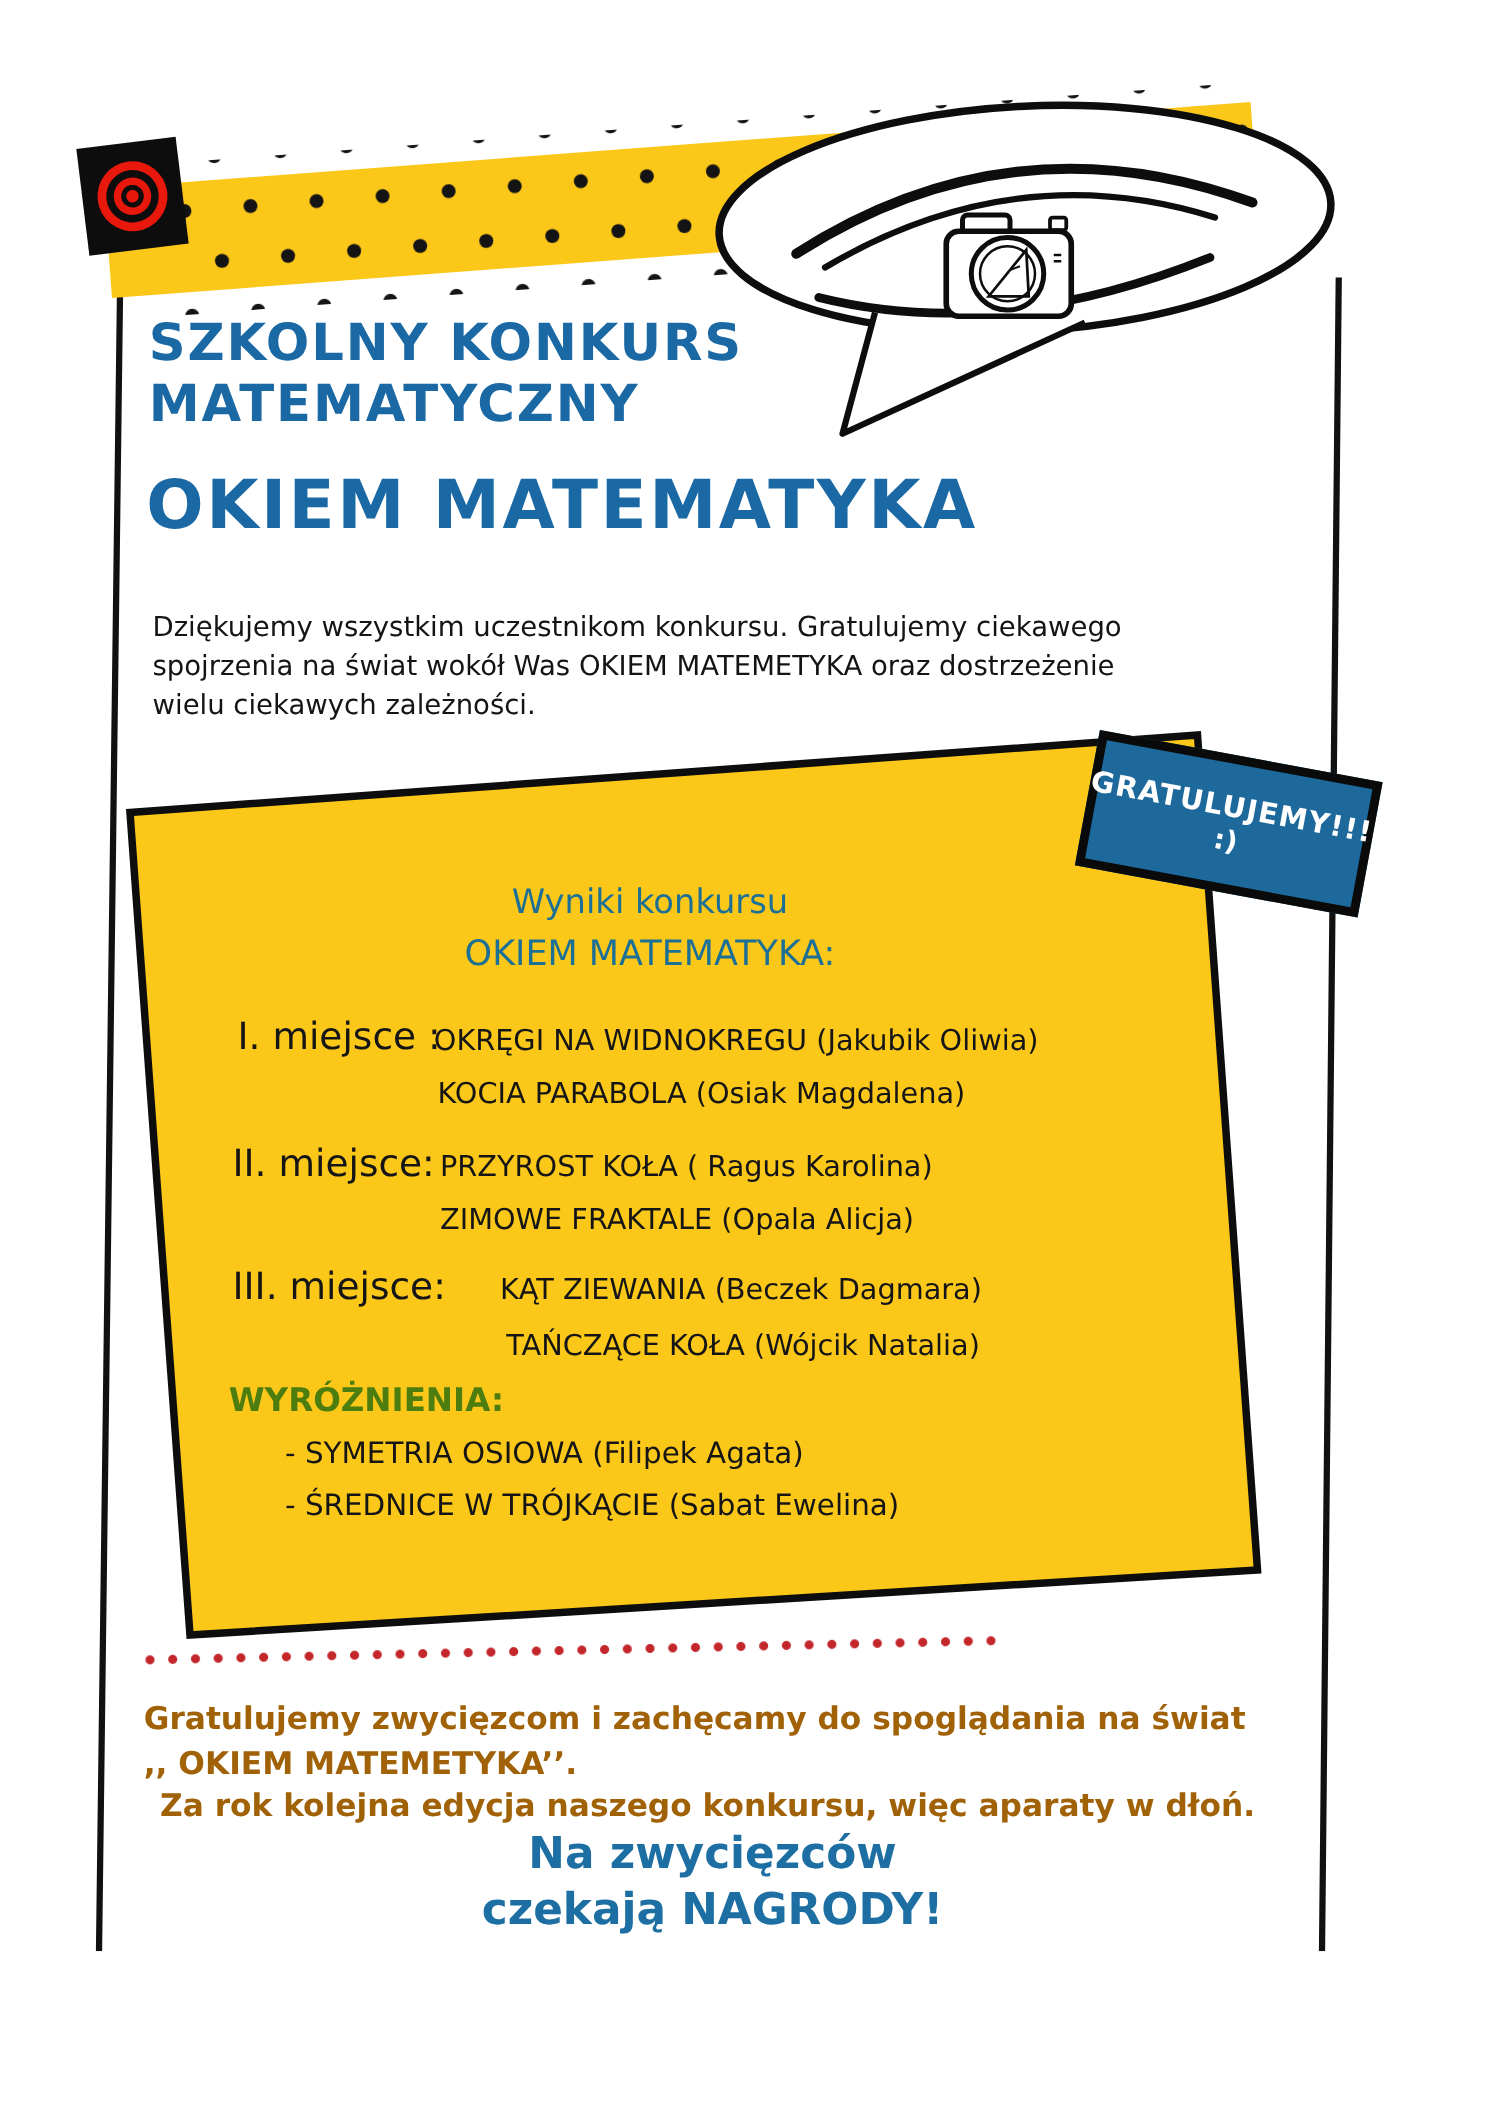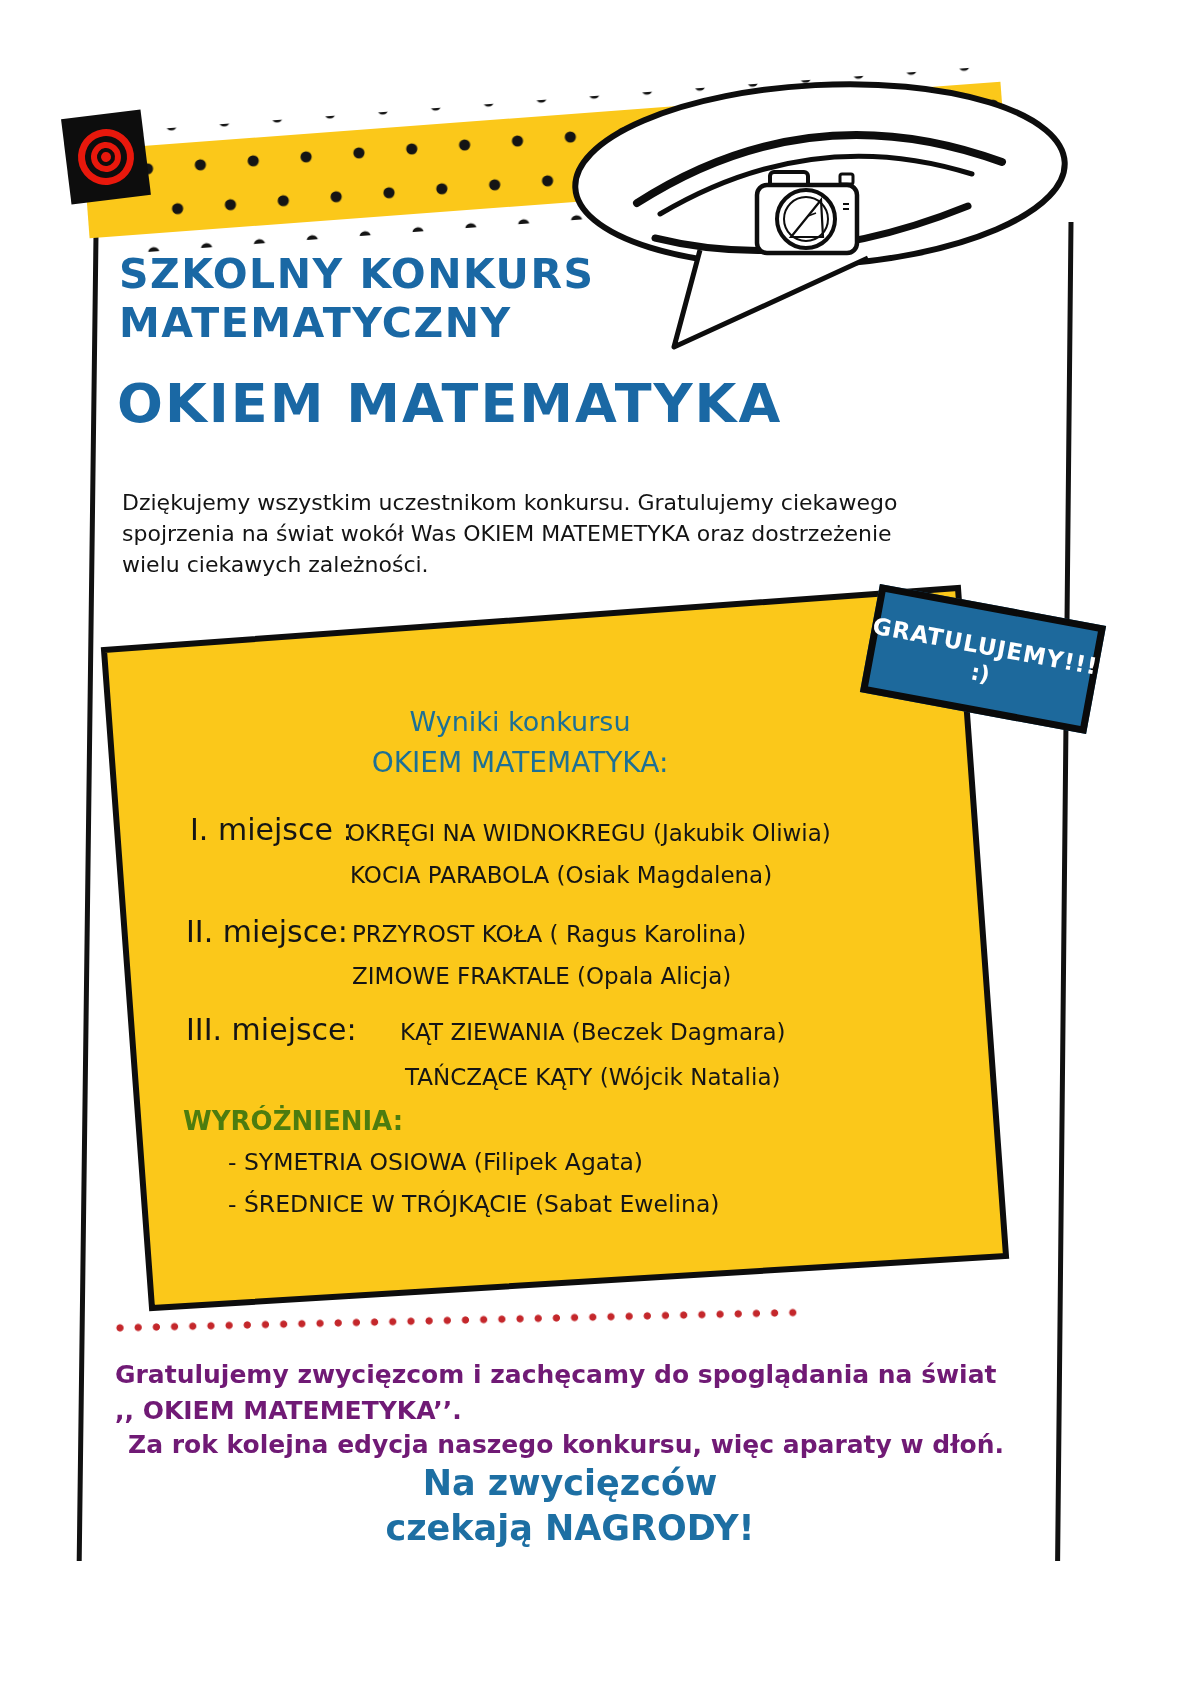--- a/index.html
+++ b/index.html
@@ -32,21 +32,21 @@
     color:#ffffff;font-weight:bold;
   }
   .badge .b1{font-size:23px;letter-spacing:1px;}
   .badge .b2{font-size:22px;margin-top:2px;}
   .red-dots{
     position:absolute;left:114px;top:1322px;width:692px;height:12px;z-index:2;
     transform:rotate(-1.3deg);transform-origin:left center;
     background-image:radial-gradient(circle at 6px 6px,#c4272b 3.2px,rgba(0,0,0,0) 4px);
     background-size:18.2px 12px;background-repeat:repeat-x;
   }
-  .footer-bold{color:#701a75;font-weight:bold;font-size:25px;letter-spacing:0px;}
+  .footer-bold{color:#a16207;font-weight:bold;font-size:25px;letter-spacing:0px;}
   .prizes{
     color:#1d6fa3;font-weight:bold;font-size:35px;text-align:center;width:520px;
   }
   .watermark{
     position:absolute;right:6px;top:1671px;z-index:2;
     color:#1d4ed8;font-weight:bold;font-size:15px;
     text-shadow:0 0 2px #ffffff,0 0 2px #ffffff,1px 1px 1px #ffffff;
   }
 </style>
 </head>
@@ -114,21 +114,21 @@
   <div class="txt place-label" style="left:190px;top:812px;">I. miejsce :</div>
   <div class="txt entry" style="left:347px;top:820px;">OKRĘGI NA WIDNOKREGU (Jakubik Oliwia)</div>
   <div class="txt entry" style="left:350px;top:862px;">KOCIA PARABOLA (Osiak Magdalena)</div>
 
   <div class="txt place-label" style="left:186px;top:914px;">II. miejsce:</div>
   <div class="txt entry" style="left:352px;top:921px;">PRZYROST KOŁA ( Ragus Karolina)</div>
   <div class="txt entry" style="left:352px;top:963px;">ZIMOWE FRAKTALE (Opala Alicja)</div>
 
   <div class="txt place-label" style="left:186px;top:1012px;">III. miejsce:</div>
   <div class="txt entry" style="left:400px;top:1019px;">KĄT ZIEWANIA (Beczek Dagmara)</div>
-  <div class="txt entry" style="left:405px;top:1064px;">TAŃCZĄCE KĄTY (Wójcik Natalia)</div>
+  <div class="txt entry" style="left:405px;top:1064px;">TAŃCZĄCE KOŁA (Wójcik Natalia)</div>
 
   <div class="txt honors-label" style="left:183px;top:1106px;">WYRÓŻNIENIA:</div>
   <div class="txt honor" style="left:228px;top:1148px;">- SYMETRIA OSIOWA (Filipek Agata)</div>
   <div class="txt honor" style="left:228px;top:1190px;">- ŚREDNICE W TRÓJKĄCIE (Sabat Ewelina)</div>
 
   <div class="badge">
     <div class="b1">GRATULUJEMY!!!</div>
     <div class="b2">:)</div>
   </div>
 

